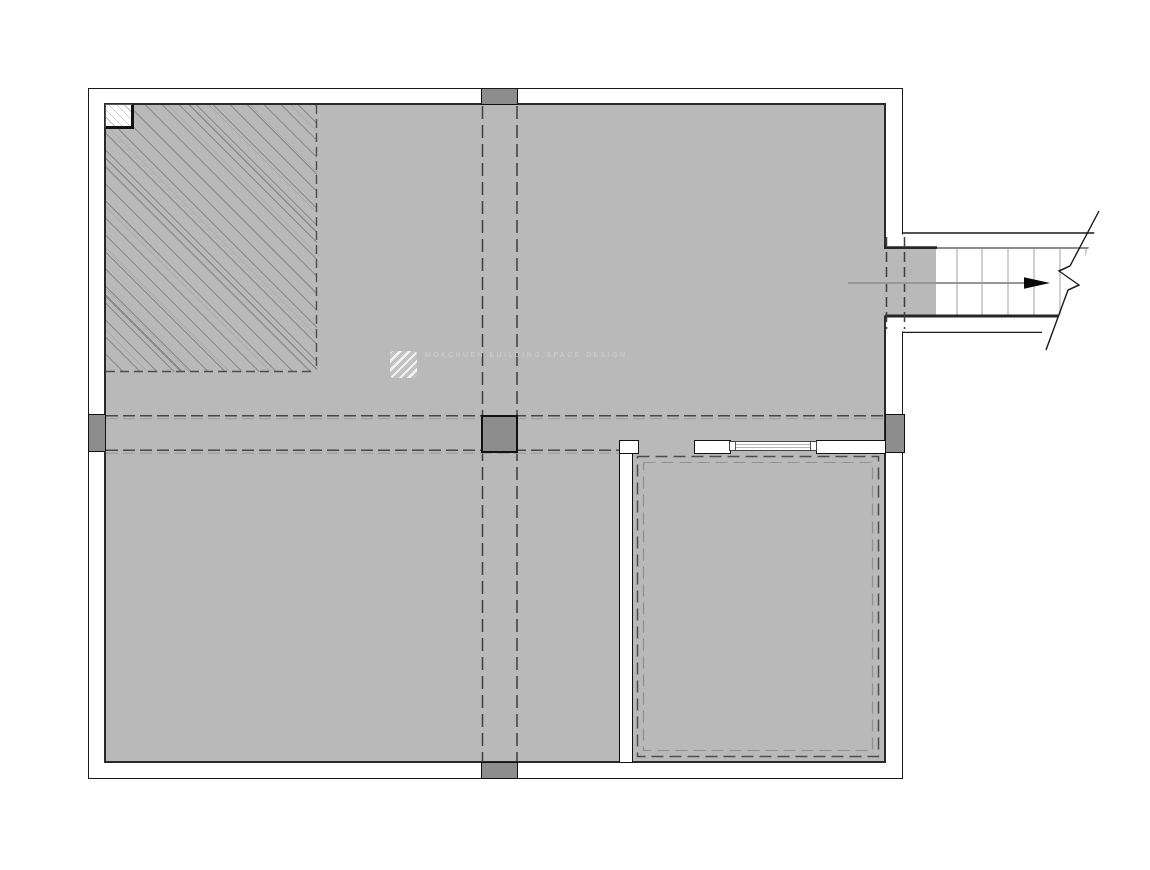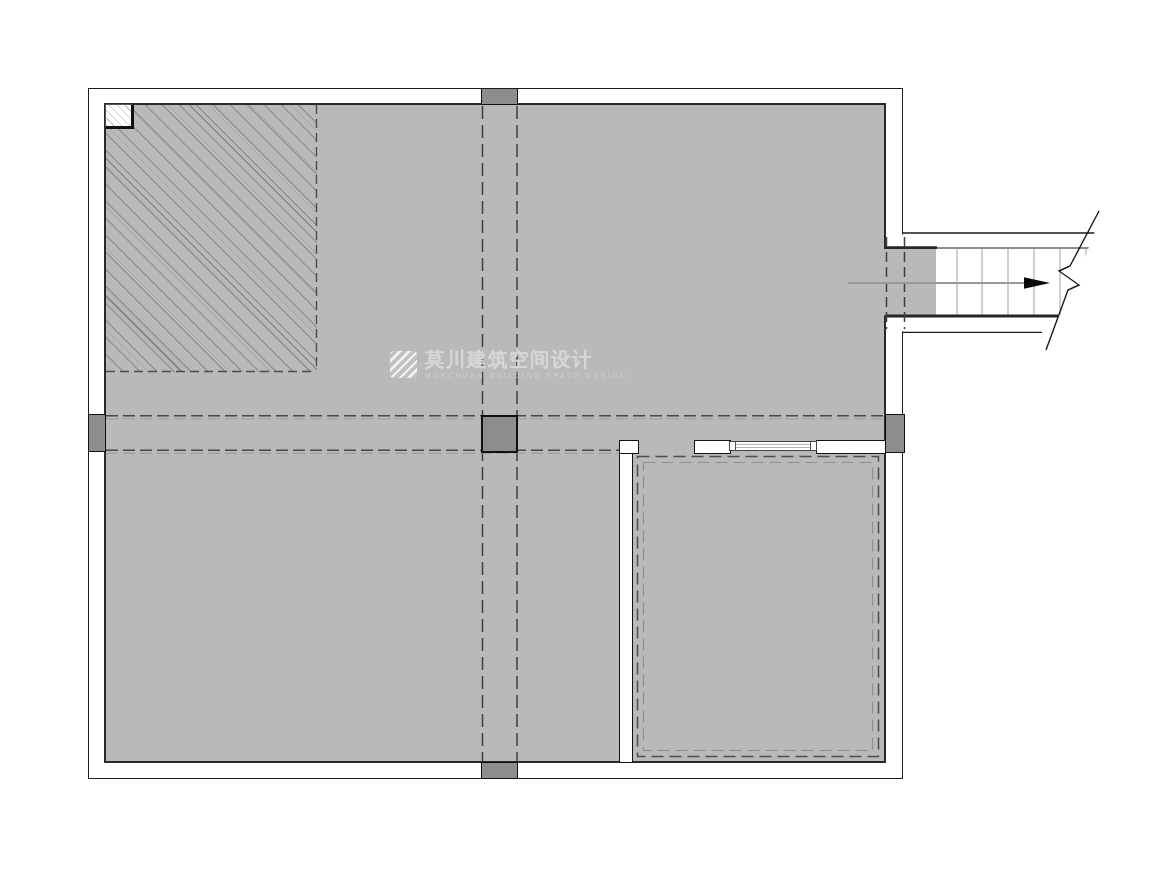--- a/index.html
+++ b/index.html
@@ -130,18 +130,17 @@
   <div class="abs wall wall-seg-a"></div>
   <div class="abs wall wall-seg-b"></div>
   <div class="abs window-track">
     <div class="window-tab left"></div>
     <div class="window-tab right"></div>
   </div>
 
   <div class="abs watermark">
     <div class="wm-logo"></div>
     <div class="wm-texts">
-      <div class="wm-title">莫川建筑空间设计</div>
       <div class="wm-subtitle">MOKCHUEN BUILDING SPACE DESIGN</div>
     </div>
   </div>
 
 </div>
 
 </body></html>

